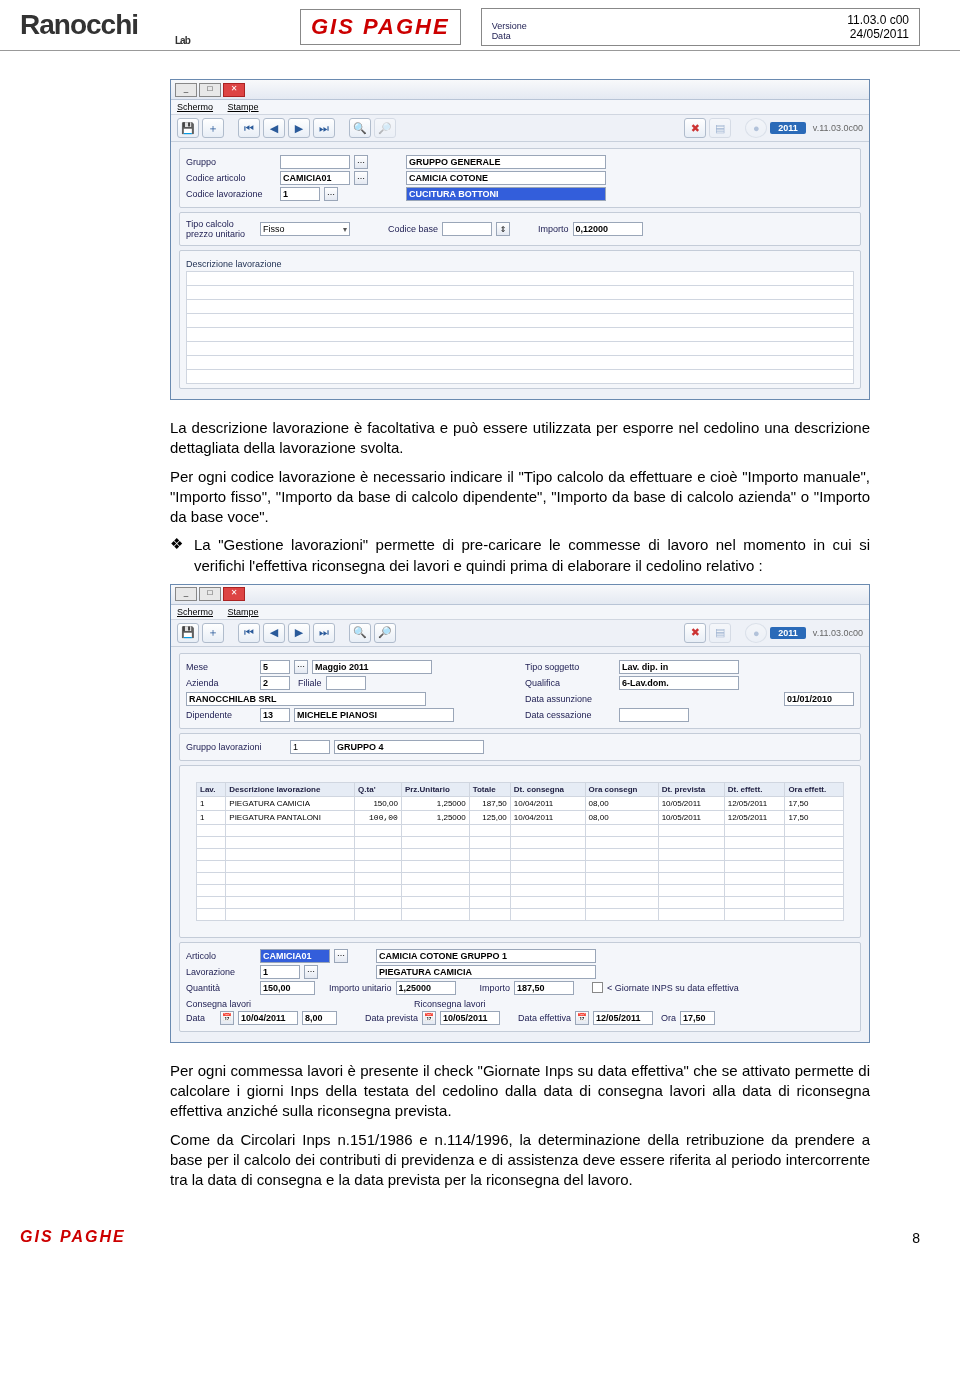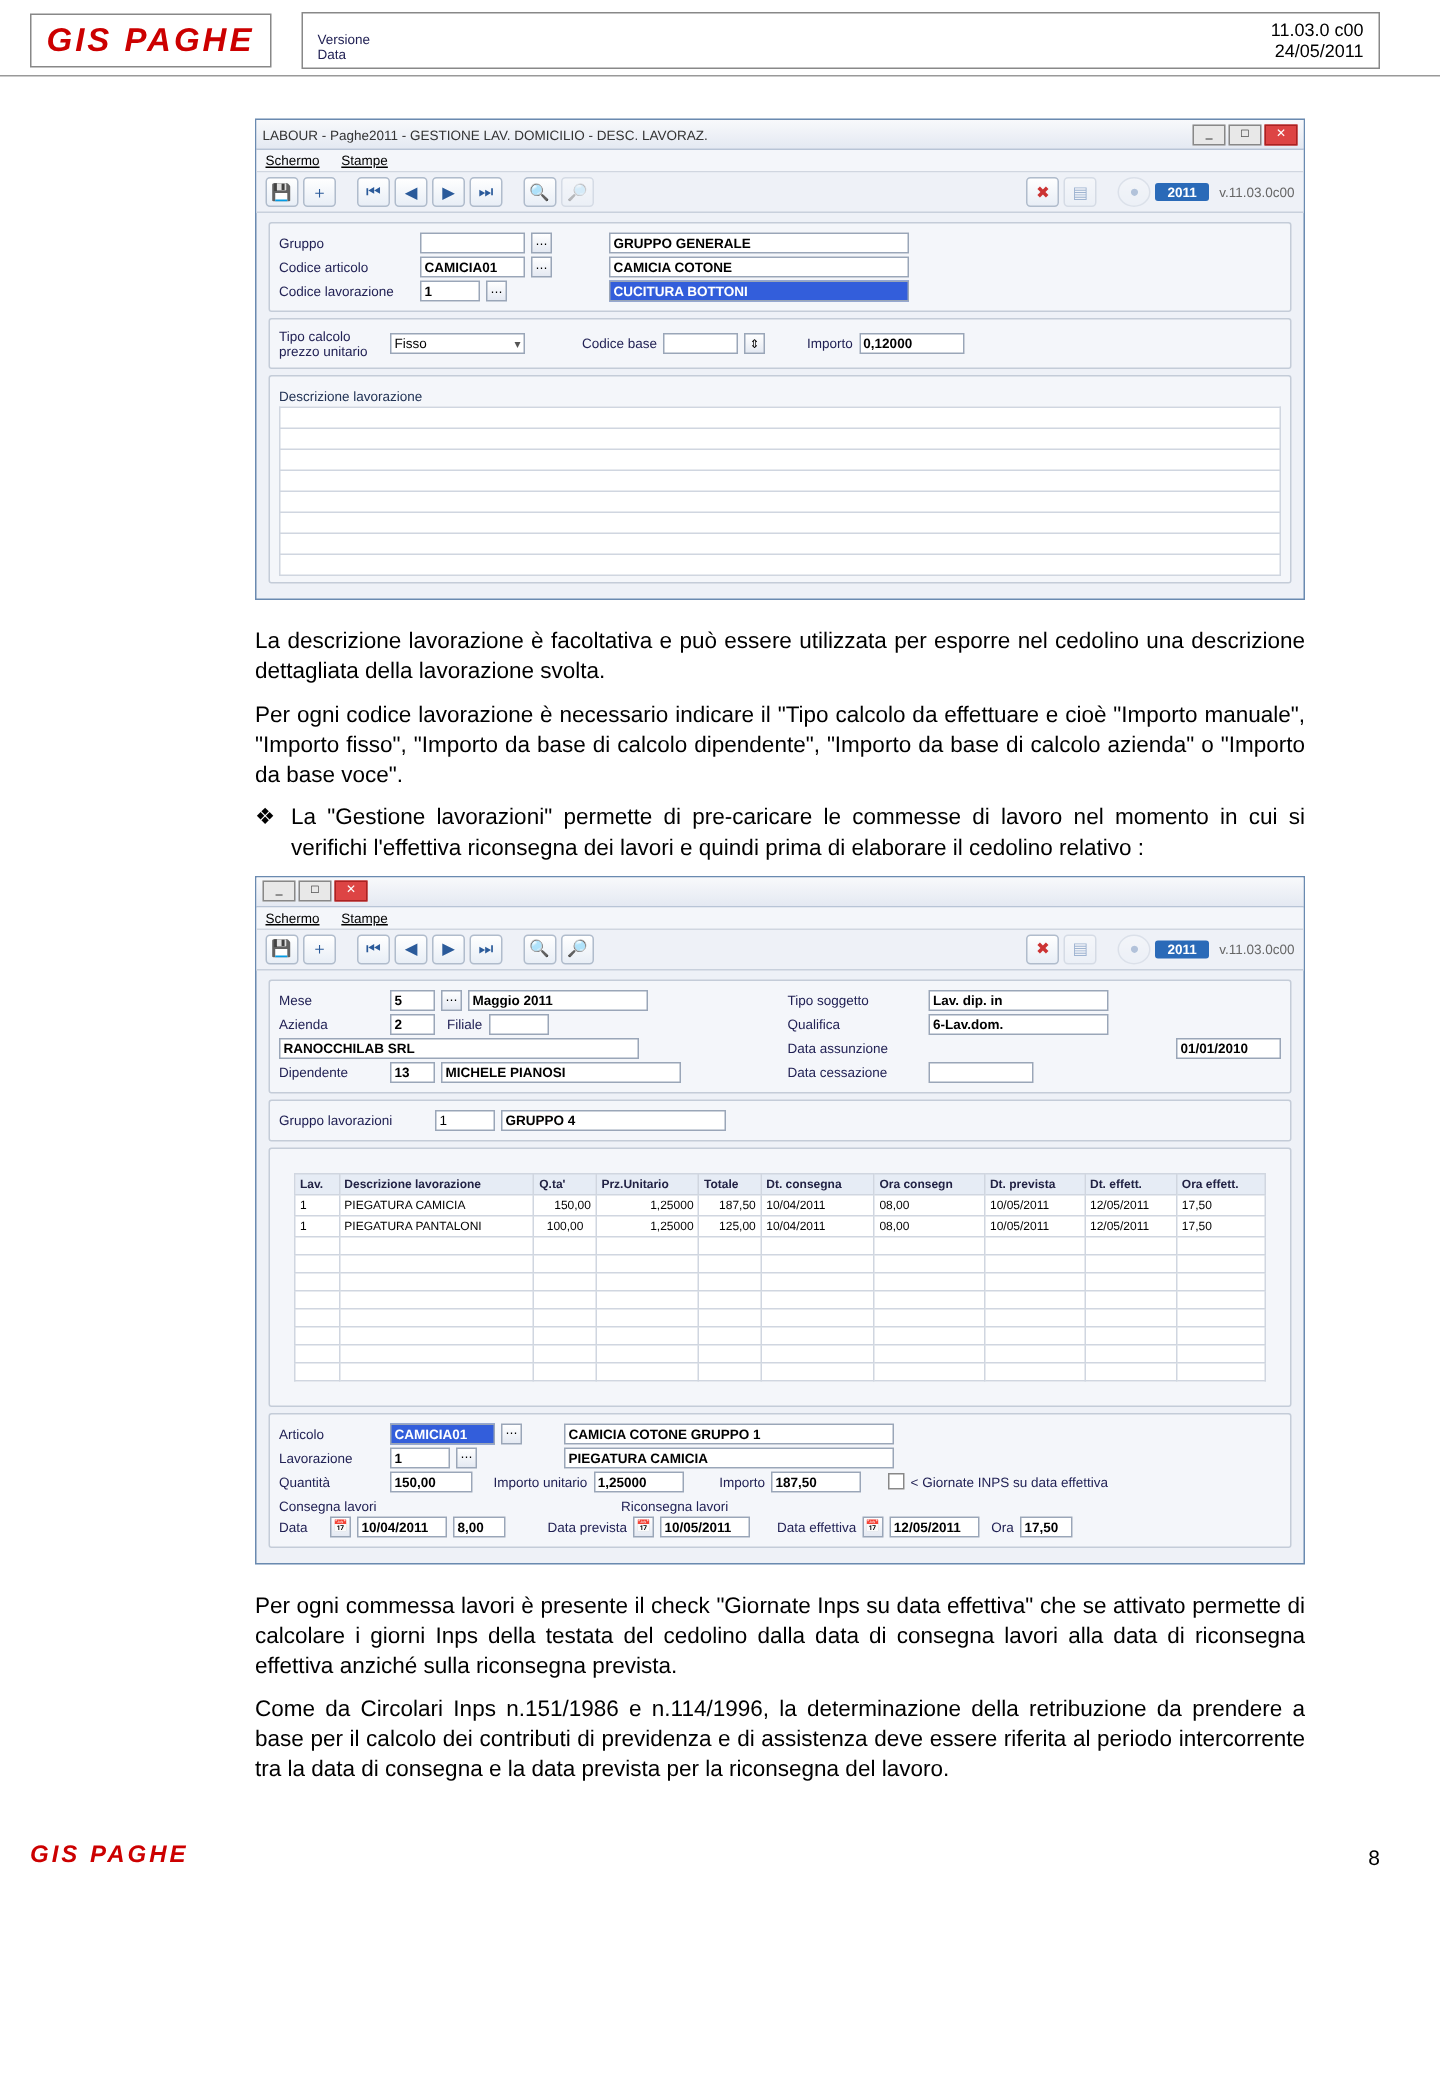--- a/index.html
+++ b/index.html
@@ -146,38 +146,41 @@
     font-size: 16px; font-weight: 900; color: #c00; letter-spacing: 2px; font-style: italic;
   }
   .page-num { font-size: 14px; }
 
   .chk { width: 11px; height: 11px; border: 1px solid #888; background: #fff; display: inline-block; }
 </style>
 </head>
 <body>
 
 <div class="page-header">
+  <div class="logo-ranocchi">
+    <span>Ranocchi</span>
+    <span class="lab">Lab</span>
+  </div>
   <div class="logo-gis">GIS PAGHE</div>
   <div class="ver-box">
     <div class="col" style="flex:0 0 70px;justify-content:flex-end;">
       <span class="lbl">Versione</span>
       <span class="lbl">Data</span>
     </div>
     <div class="col" style="flex:1; text-align:right;">
       <span>11.03.0 c00</span>
       <span>24/05/2011</span>
     </div>
   </div>
 </div>
 
 <div class="content">
 
   <div class="win">
     <div class="win-title">
-      <span class="t-text">LABOUR - Paghe2011 - GESTIONE LAV. DOMICILIO - DESC. LAVORAZ.</span>
       <div class="win-btns">
         <span>_</span>
         <span>□</span>
         <span class="close">✕</span>
       </div>
     </div>
     <div class="menubar">
       <span>Schermo</span>
       <span>Stampe</span>
     </div>
@@ -390,21 +393,21 @@
                 <td style="text-align: right;">187,50</td>
                 <td>10/04/2011</td>
                 <td>08,00</td>
                 <td>10/05/2011</td>
                 <td>12/05/2011</td>
                 <td>17,50</td>
               </tr>
               <tr>
                 <td>1</td>
                 <td>PIEGATURA PANTALONI</td>
-                <td style="text-align: center;">100,00</td>
+                <td style="text-align: right; font-family: Liberation Mono, monospace;">100,00</td>
                 <td style="text-align: right;">1,25000</td>
                 <td style="text-align: right;">125,00</td>
                 <td>10/04/2011</td>
                 <td>08,00</td>
                 <td>10/05/2011</td>
                 <td>12/05/2011</td>
                 <td>17,50</td>
               </tr>
               <tr class="empty-row">
                 <td></td>

